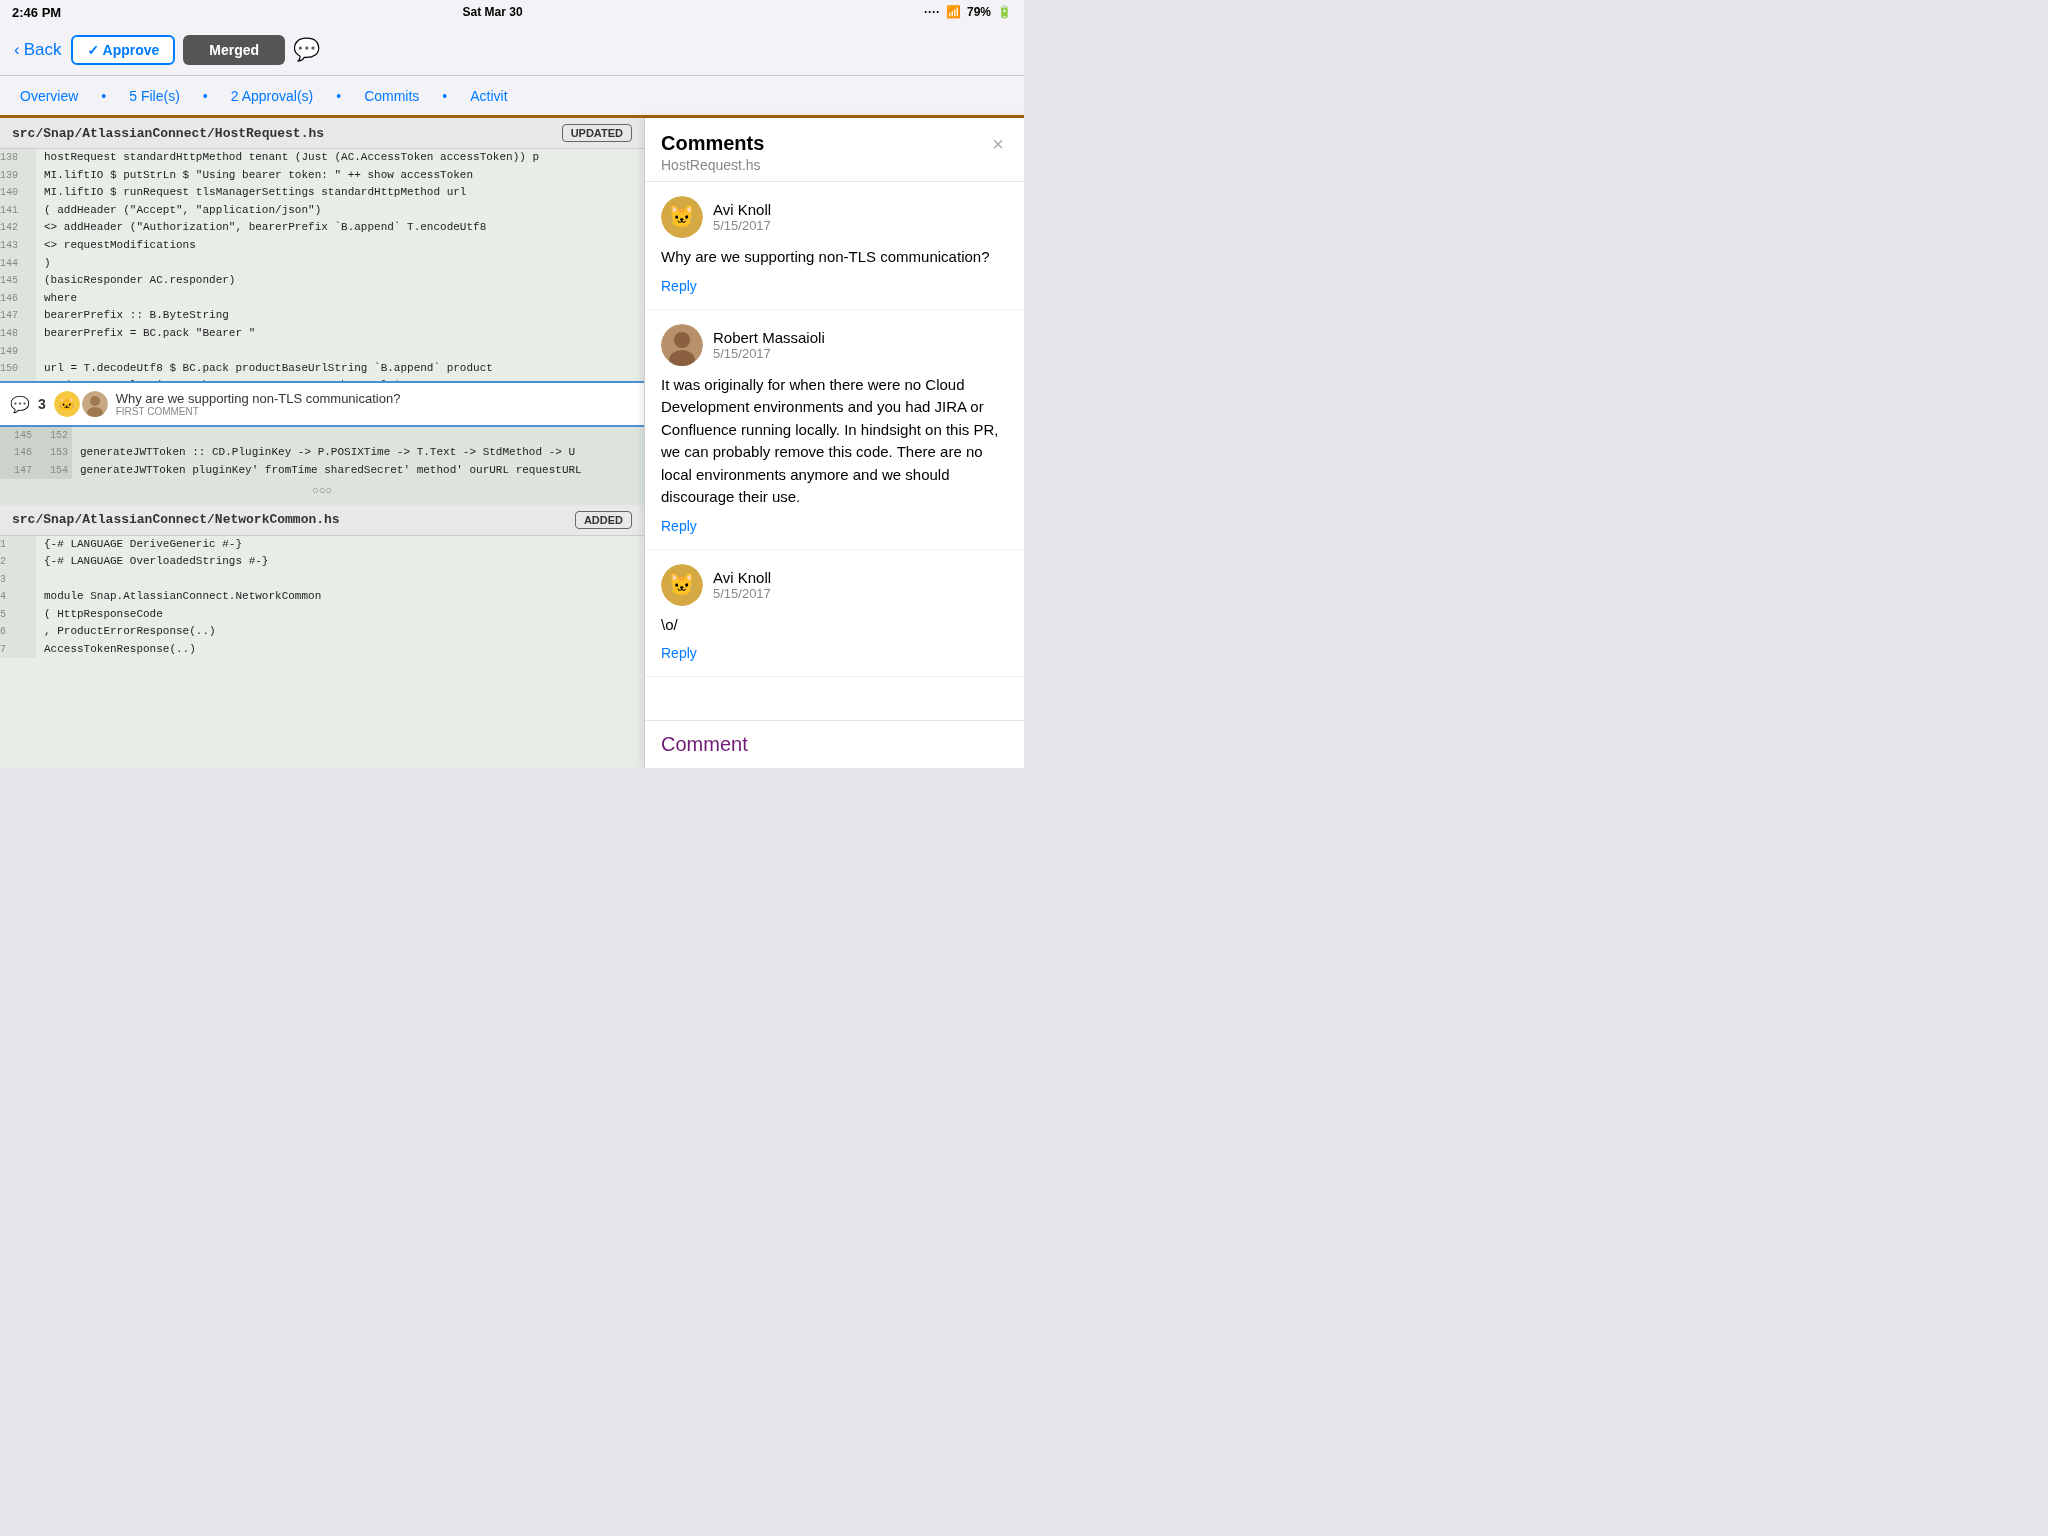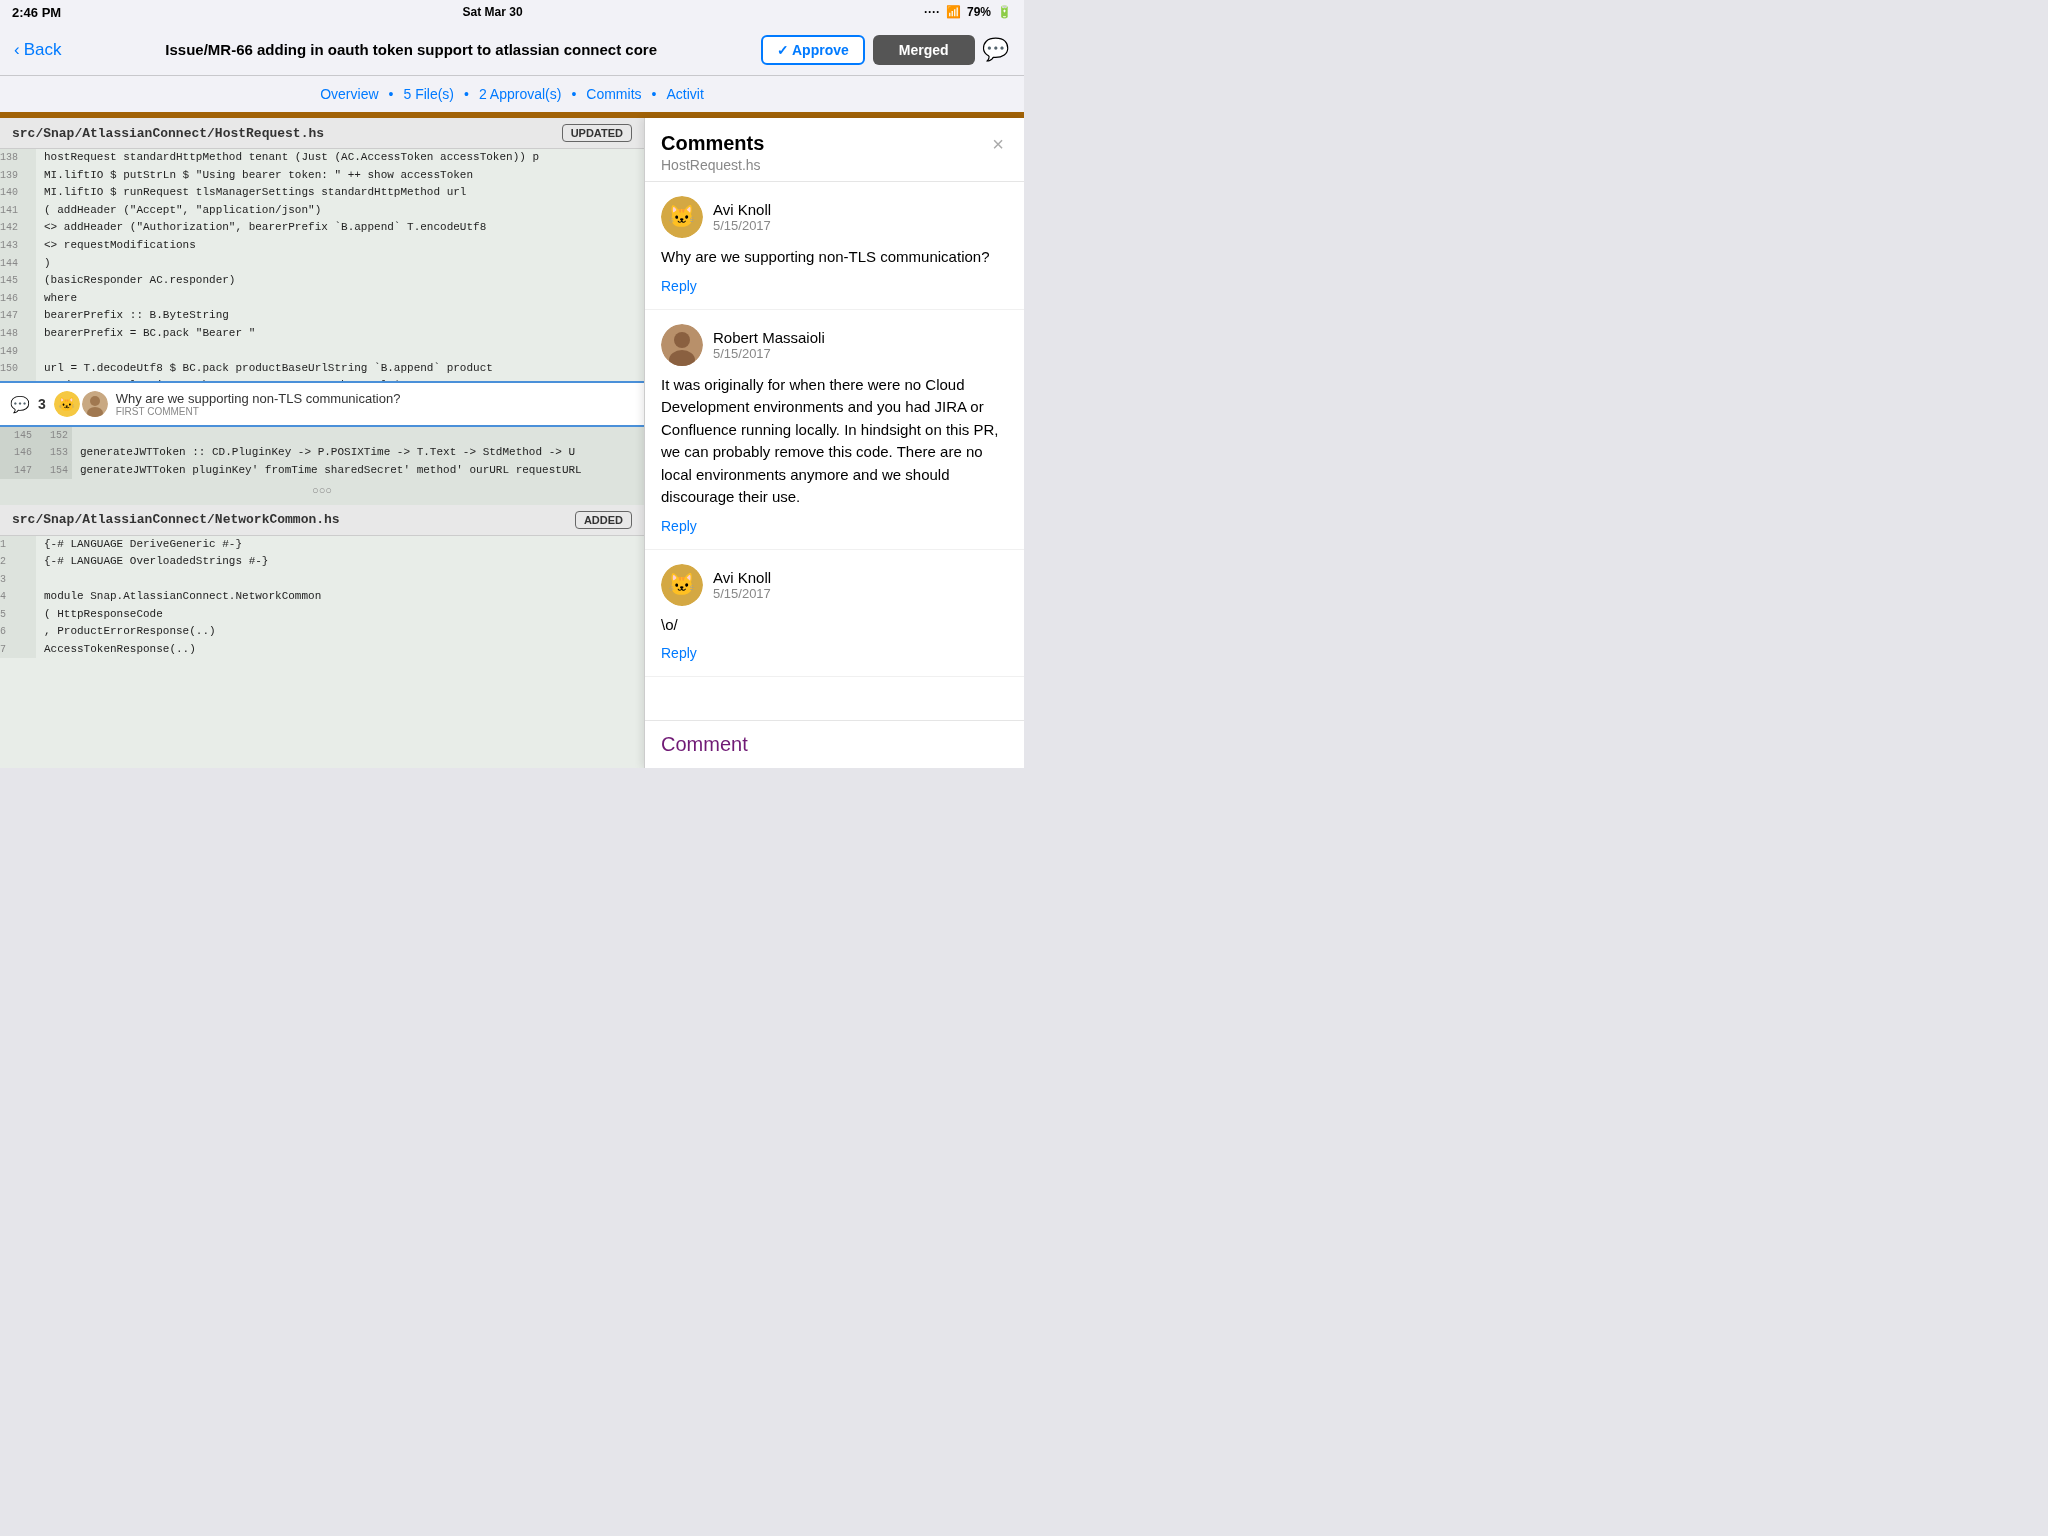--- a/index.html
+++ b/index.html
@@ -81,23 +81,22 @@
       color: #007aff;
       cursor: pointer;
     }
 
     
     .tab-bar {
       background: #f2f2f7;
       height: 42px;
       display: flex;
       align-items: center;
-      justify-content: center;
-      gap: 10px;
-      border-bottom: 6px solid #a16207;
+      gap: 23px;
+      border-bottom: 3px solid #a16207;
       font-size: 14px;
       color: #007aff;
       padding: 0 20px;
     }
     .tab-item { cursor: pointer; }
     .tab-dot { color: #007aff; }
 
     
     .main-area {
       display: flex;
@@ -289,21 +288,20 @@
     <span>79%</span>
     <span>🔋</span>
   </div>
 </div>
 
 <div class="top-nav">
   <div class="back-btn">
     <span>‹</span>
     <span>Back</span>
   </div>
-  <div class="nav-title">Issue/MR-66 adding in oauth token support to atlassian connect core</div>
   <div class="nav-actions">
     <button class="approve-btn">✓ Approve</button>
     <button class="merged-btn">Merged</button>
     <span class="chat-icon">💬</span>
   </div>
 </div>
 
 <div class="tab-bar">
   <span class="tab-item">Overview</span>
   <span class="tab-dot"> • </span>

